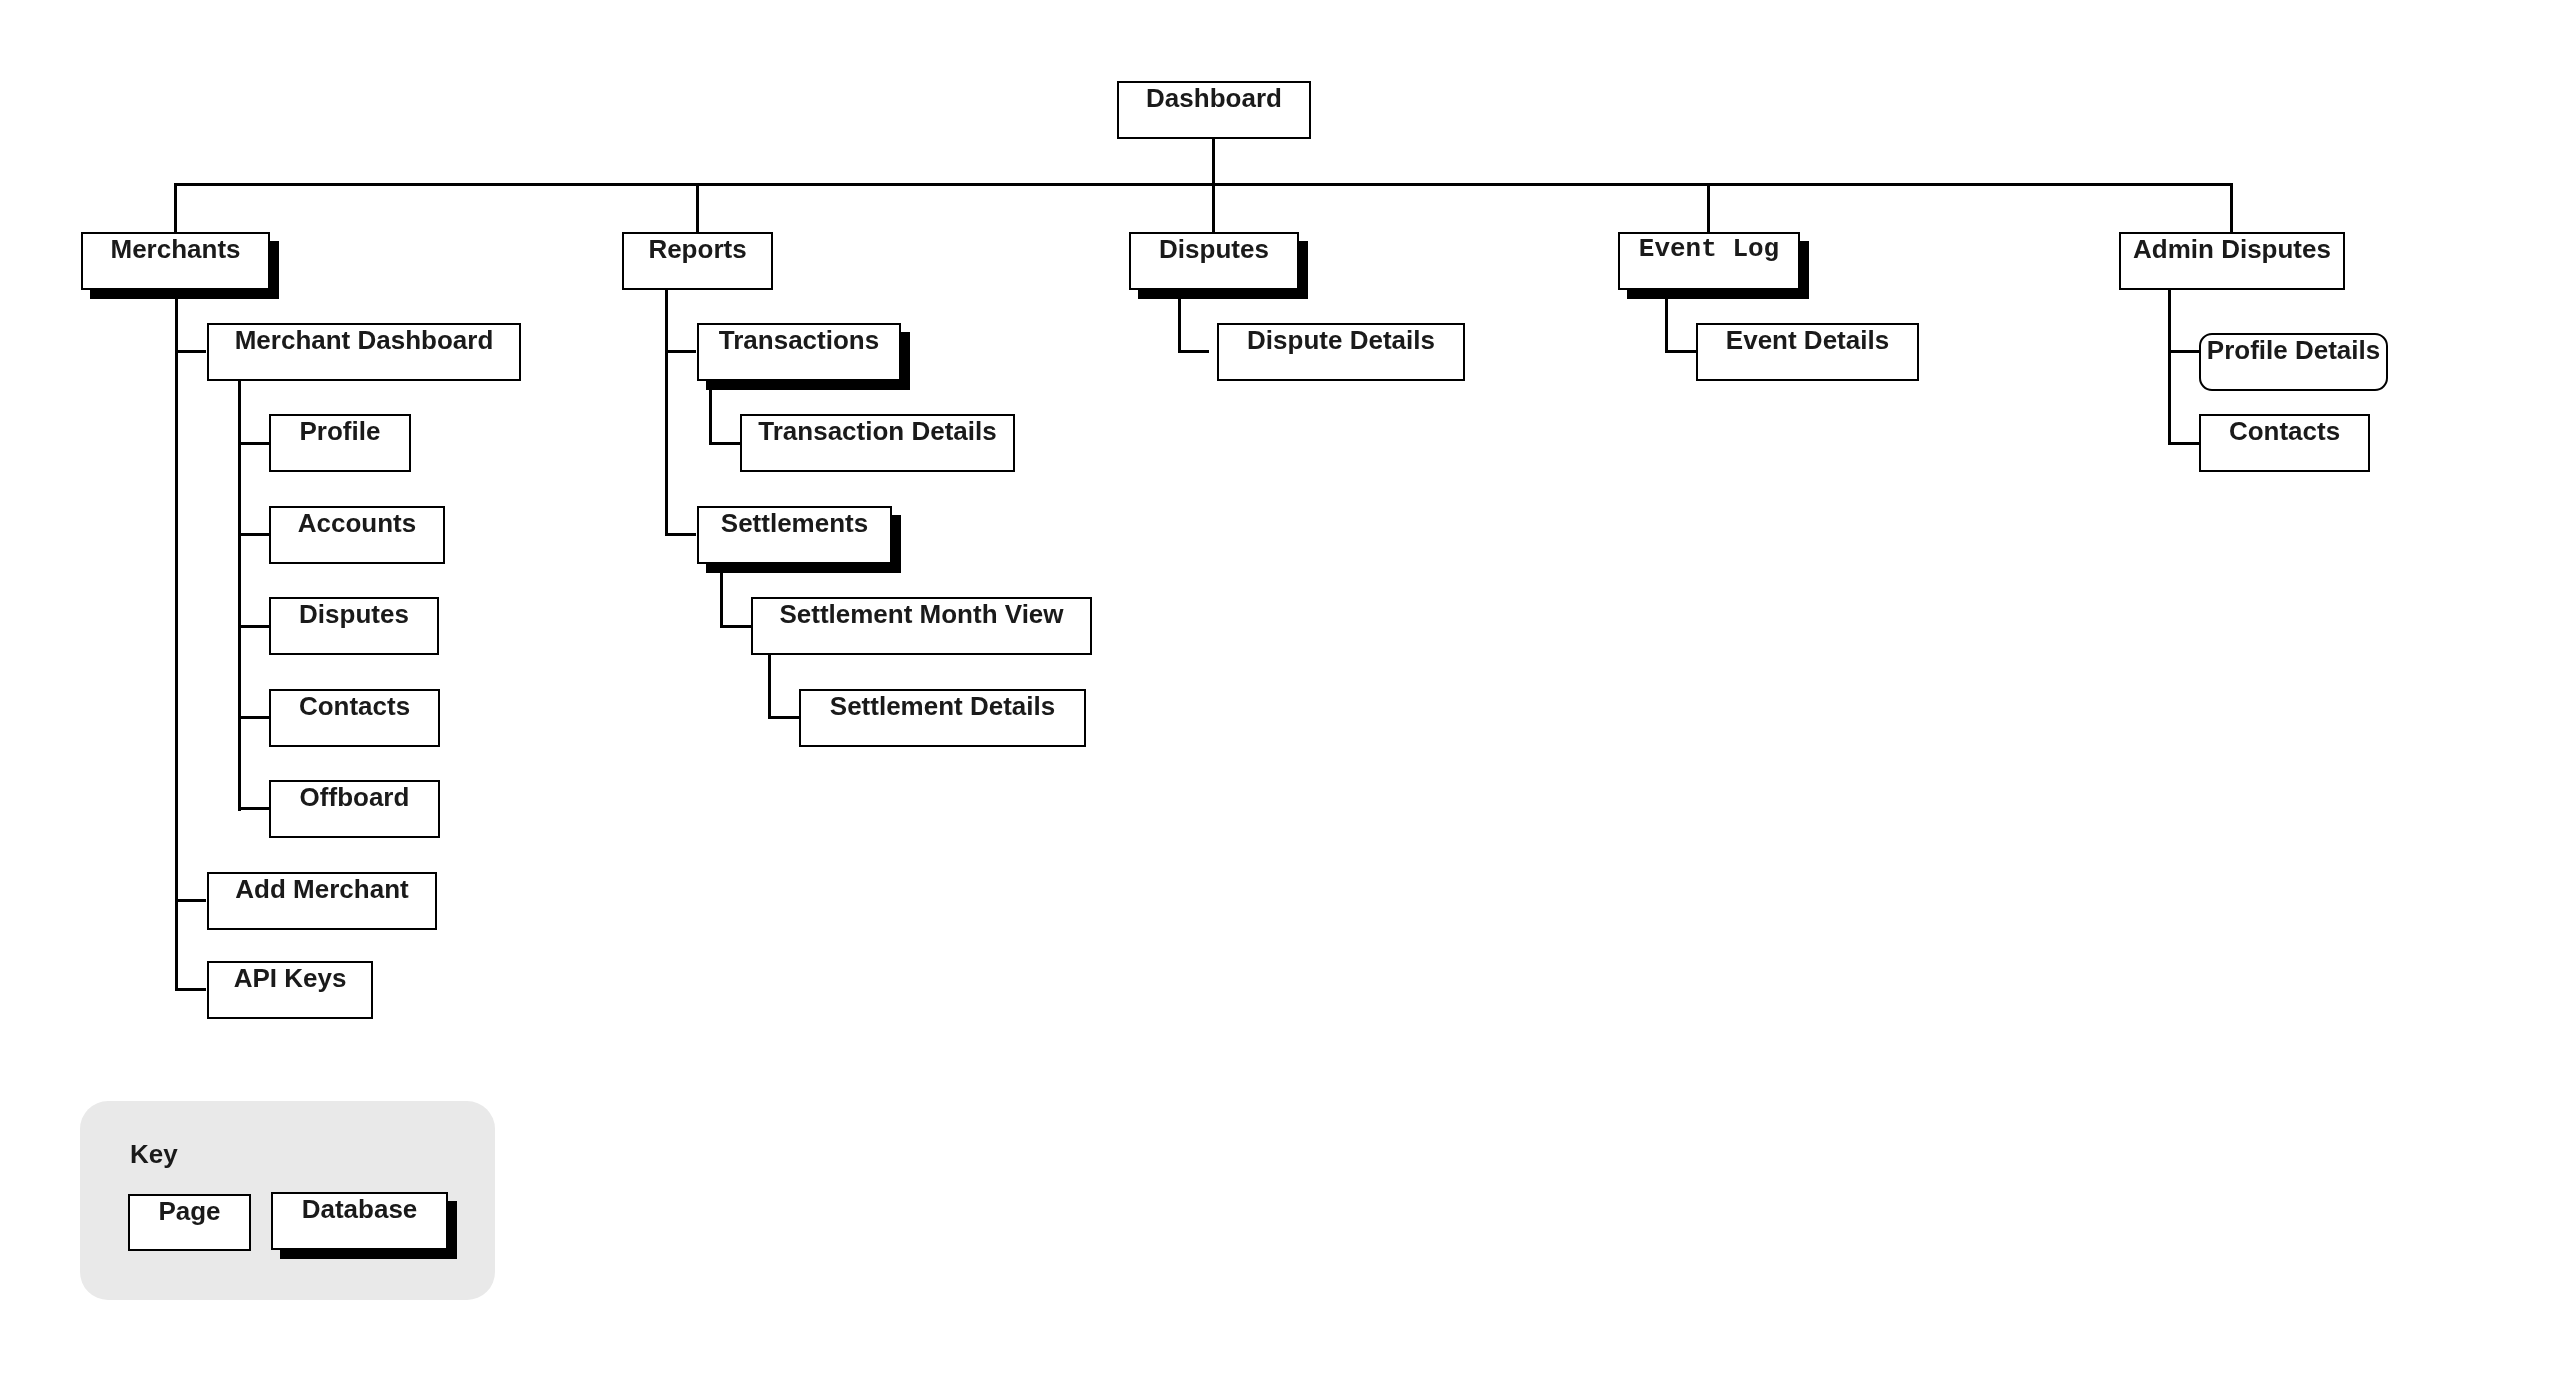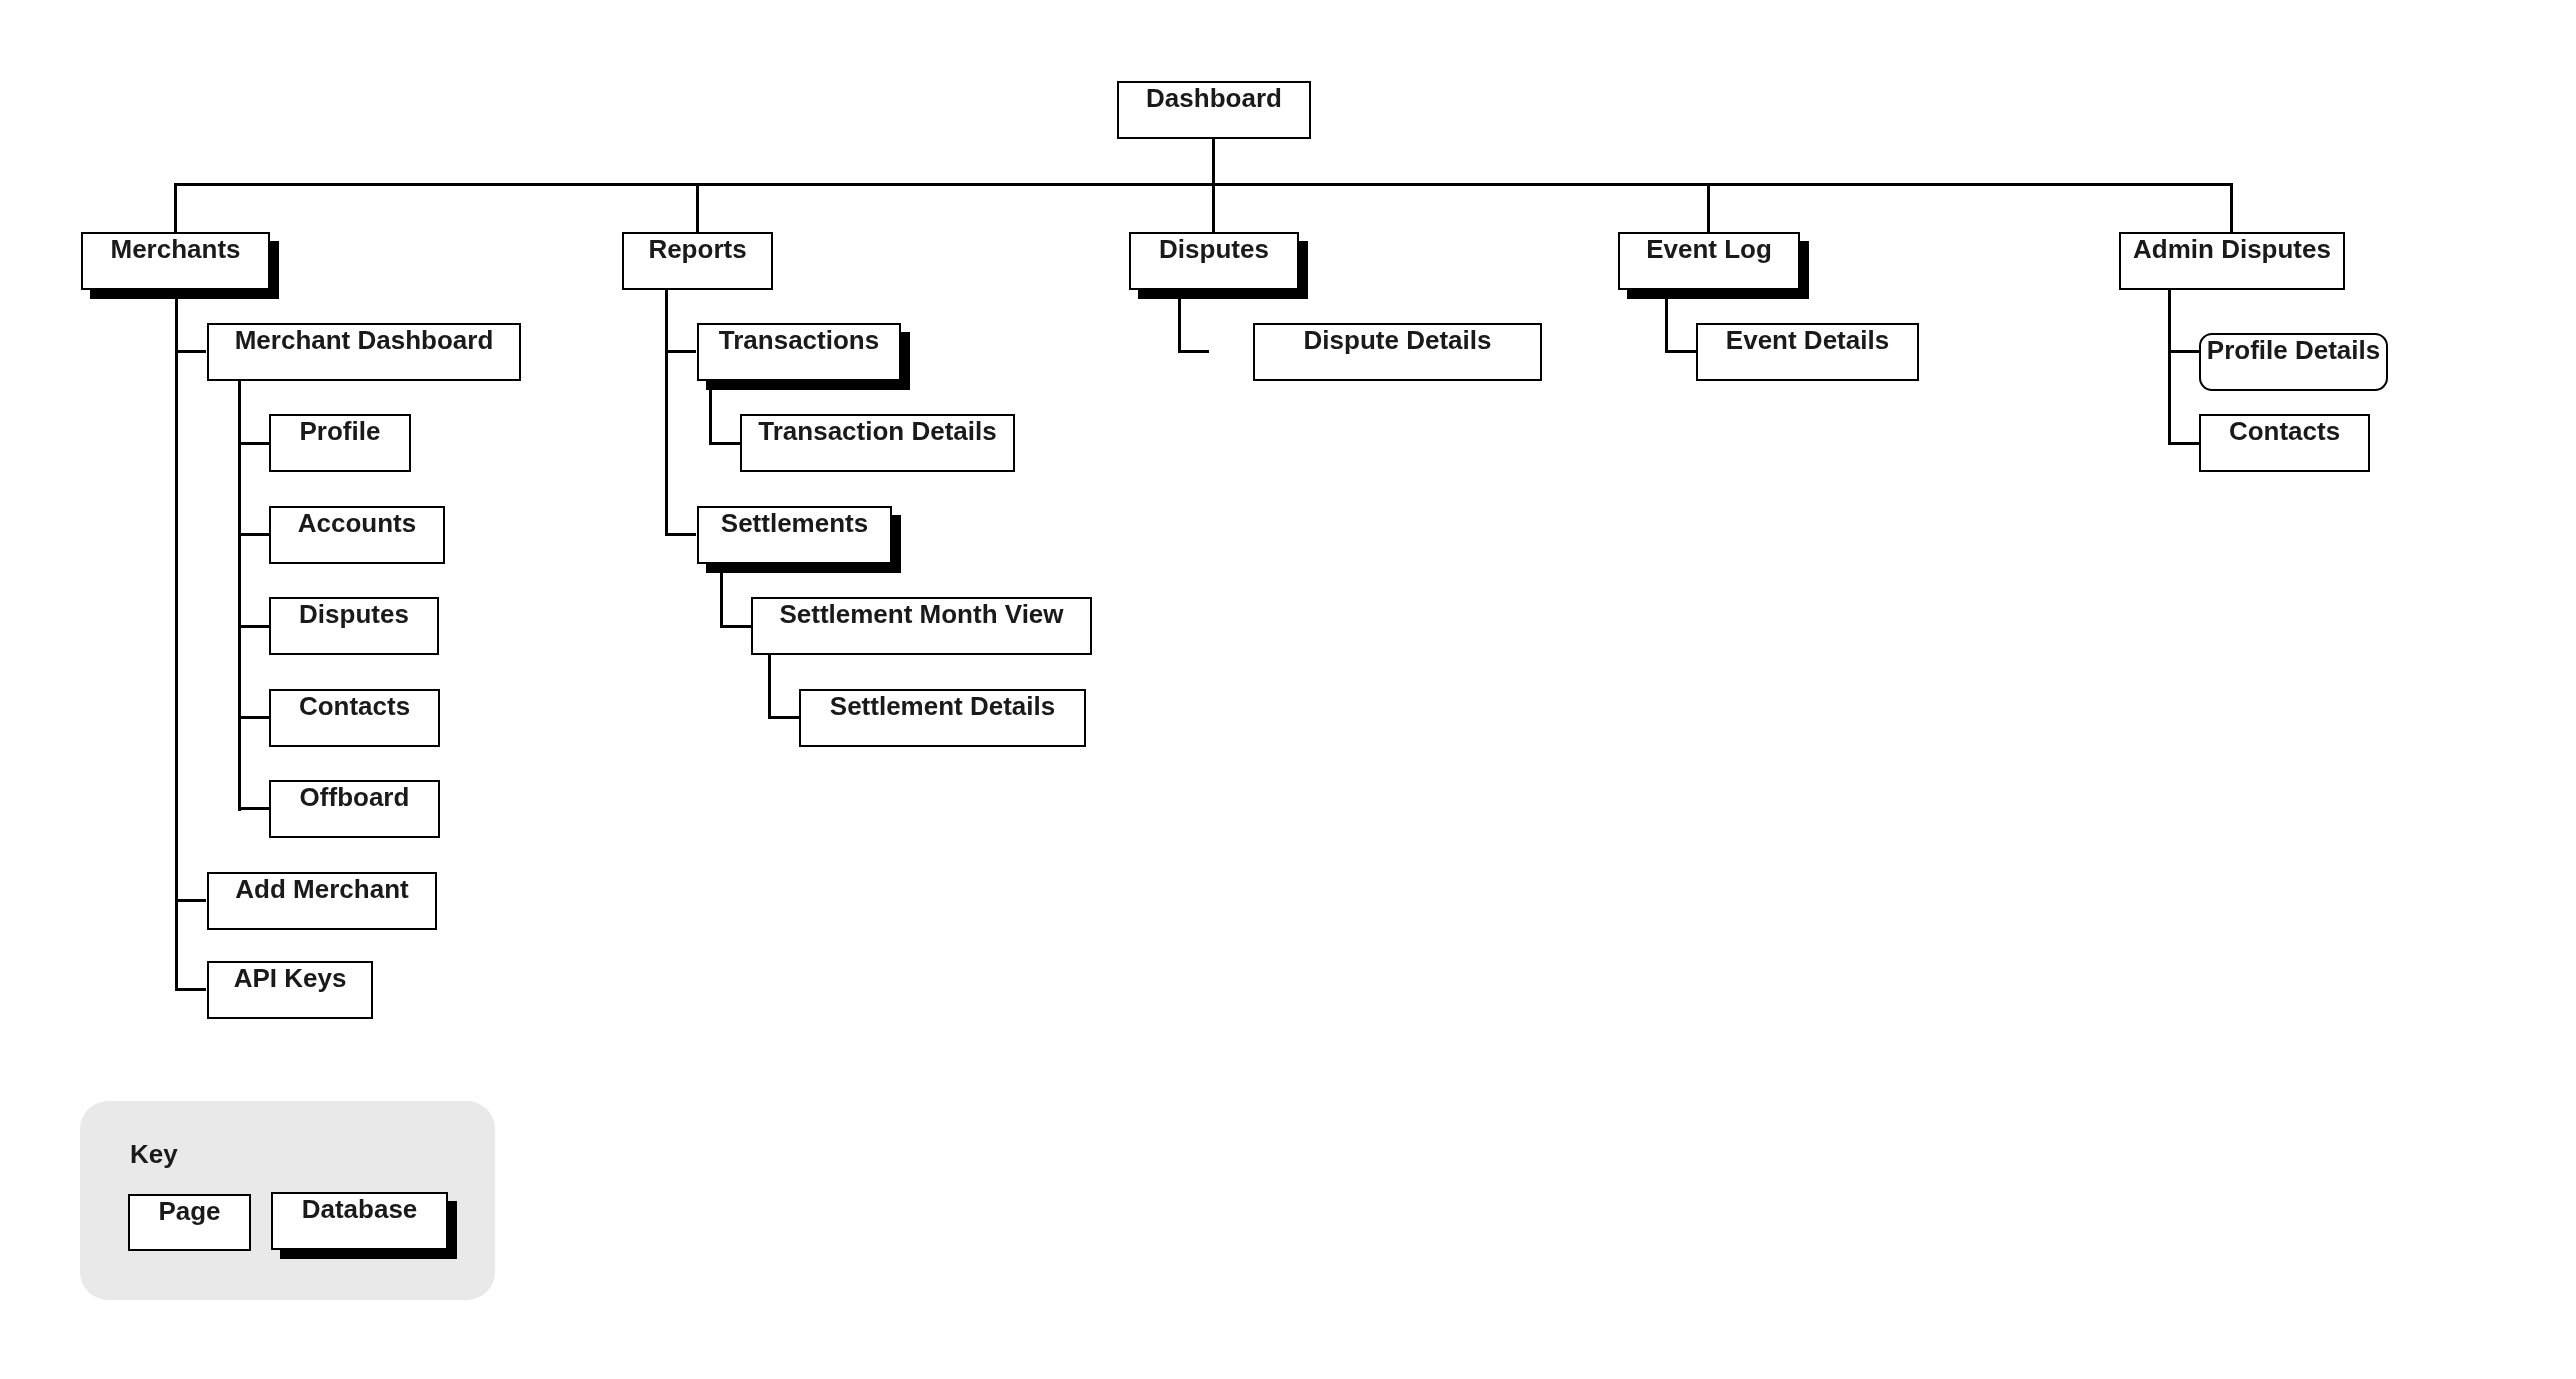--- a/index.html
+++ b/index.html
@@ -109,25 +109,25 @@
     <div class="seg" style="left: 768px; top: 716px; width: 31px; height: 3px;"></div>
     <div class="node" style="left: 799px; top: 689px; width: 287px;">
       <span>Settlement Details</span>
     </div>
     <div class="seg" style="left: 1212px; top: 185px; width: 3px; height: 47px;"></div>
     <div class="node database" style="left: 1129px; top: 232px; width: 170px;">
       <span>Disputes</span>
     </div>
     <div class="seg" style="left: 1178px; top: 289px; width: 3px; height: 64px;"></div>
     <div class="seg" style="left: 1178px; top: 350px; width: 31px; height: 3px;"></div>
-    <div class="node" style="left: 1253px; top: 323px; width: 289px;">
+    <div class="node" style="left: 1217px; top: 323px; width: 248px;">
       <span>Dispute Details</span>
     </div>
     <div class="seg" style="left: 1707px; top: 185px; width: 3px; height: 47px;"></div>
-    <div class="node database" style="left: 1618px; top: 232px; width: 182px;">
+    <div class="node database" style="left: 1618px; top: 232px; width: 182px; font-family: Liberation Mono, monospace;">
       <span>Event Log</span>
     </div>
     <div class="seg" style="left: 1665px; top: 289px; width: 3px; height: 64px;"></div>
     <div class="seg" style="left: 1665px; top: 350px; width: 31px; height: 3px;"></div>
     <div class="node" style="left: 1696px; top: 323px; width: 223px;">
       <span>Event Details</span>
     </div>
     <div class="seg" style="left: 2230px; top: 185px; width: 3px; height: 47px;"></div>
     <div class="node" style="left: 2119px; top: 232px; width: 226px;">
       <span>Admin Disputes</span>

